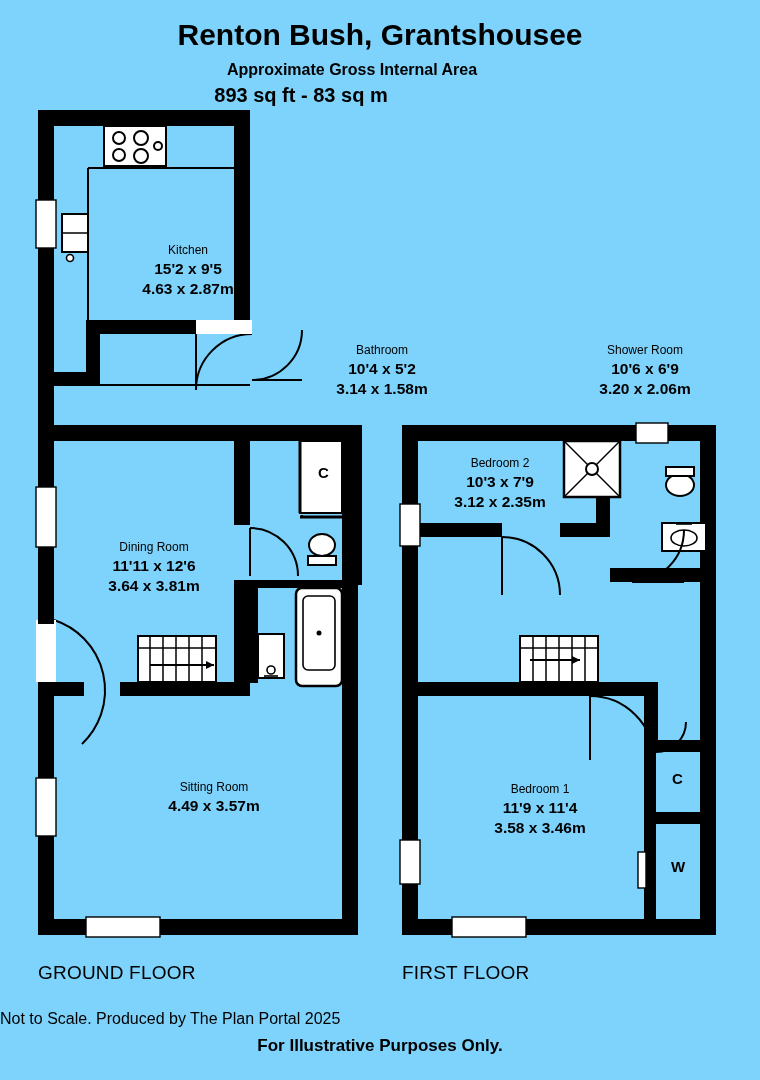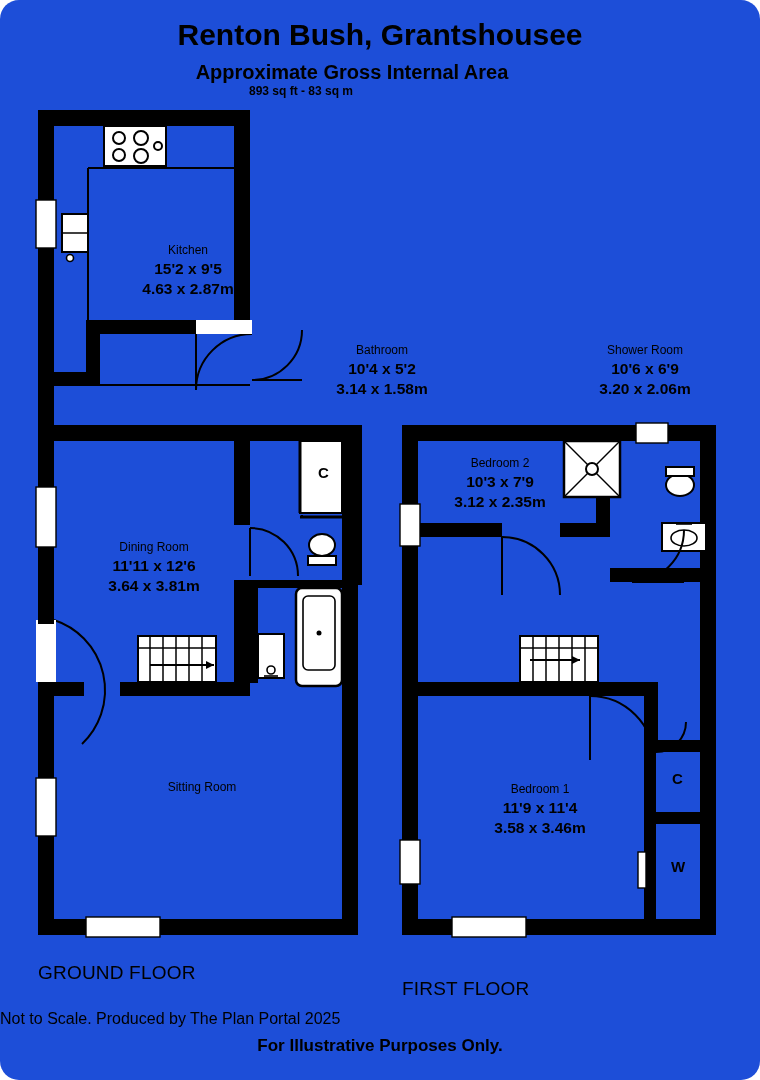--- a/index.html
+++ b/index.html
@@ -8,58 +8,57 @@
     width: 760px; height: 1080px;
     background: #ffffff;
     font-family: "Liberation Sans", sans-serif;
     color: #000000;
     overflow: hidden;
   }
   #page {
     position: relative;
     width: 760px;
     height: 1080px;
-    background: #1d4ed8;
-    border-radius: 19px;
+    background: #7dd3fc;
   }
 
   
   .title {
     position: absolute;
     top: 18px; left: 0; width: 760px;
     text-align: center;
     font-size: 30px;
     font-weight: bold;
     letter-spacing: 0px;
   }
   .subtitle1 {
     position: absolute;
     top: 61px; left: 0; width: 704px;
     text-align: center;
+    font-size: 16px;
+    font-weight: bold;
+  }
+  .subtitle2 {
+    position: absolute;
+    top: 84px; left: 0; width: 602px;
+    text-align: center;
     font-size: 20px;
-    font-weight: bold;
-  }
-  .subtitle2 {
-    position: absolute;
-    top: 84px; left: 0; width: 602px;
-    text-align: center;
-    font-size: 12px;
     font-weight: bold;
   }
 
   
   .floor-label {
     position: absolute;
     font-size: 19px;
     font-weight: normal;
     letter-spacing: 0.2px;
     text-align: right;
   }
   #gf-label { top: 962px; left: 38px; }
-  #ff-label { top: 962px; left: 402px; margin-top: 16px; }
+  #ff-label { top: 962px; left: 402px; }
 
   .foot1 {
     position: absolute;
     top: 1010px; left: 0; width: 760px;
     text-align: left;
     font-size: 16px;
   }
   .foot2 {
     position: absolute;
     top: 1036px; left: 0; width: 760px;
@@ -346,22 +345,23 @@
     <div class="rdim">15'2 x 9'5</div>
     <div class="rdim">4.63 x 2.87m</div>
   </div>
 
   <div class="room" style="top:500px; left:64px; width:180px;margin-top:40px;">
     <div class="rname">Dining Room</div>
     <div class="rdim">11'11 x 12'6</div>
     <div class="rdim">3.64 x 3.81m</div>
   </div>
 
-  <div class="room" style="top:780px; left:112px; width:180px;">
+  <div class="room" style="top:780px; left:124px; width:180px;">
     <div class="rname">Sitting Room</div>
+    <div class="rdim">4.49 x 3.57m</div>
   </div>
 
   <div class="room" style="top:343px; left:302px; width:160px;">
     <div class="rname">Bathroom</div>
     <div class="rdim">10'4 x 5'2</div>
     <div class="rdim">3.14 x 1.58m</div>
   </div>
 
   <div class="room" style="top:343px; left:560px; width:170px;">
     <div class="rname">Shower Room</div>

